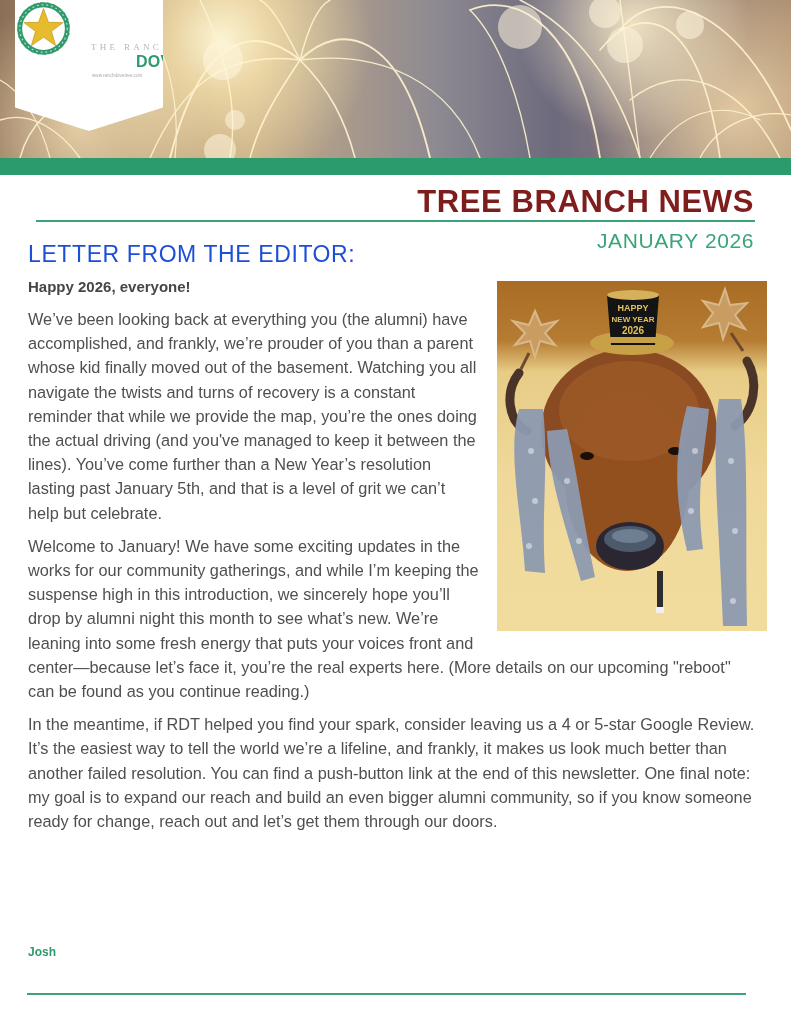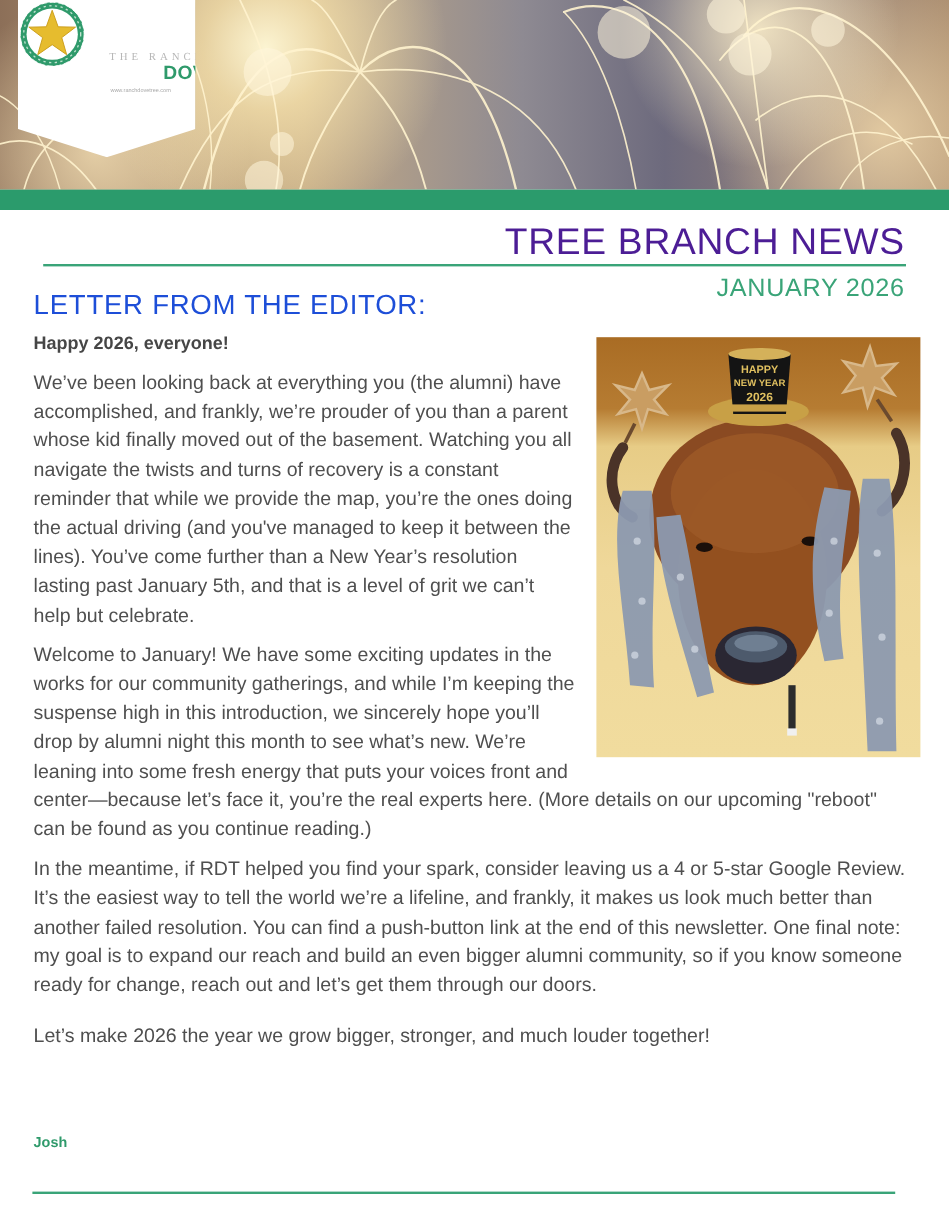--- a/index.html
+++ b/index.html
@@ -36,21 +36,21 @@
   .logo-url {
     position: absolute; left: 77px; top: 73px; font-size: 4.6px; color: #a9a9a9; white-space: nowrap;
     font-family: "Liberation Sans", sans-serif;
   }
 
   .green-band { position: absolute; left: 0; top: 158px; width: 791px; height: 17px; background: #2b9b6c; }
 
   
   .title {
     position: absolute; right: 37px; top: 184px; font-family: "Liberation Sans", sans-serif;
-    font-weight: normal; font-size: 31px; letter-spacing: 0.6px; color: #4c1d95; white-space: nowrap;
+    font-weight: bold; font-size: 31px; letter-spacing: 0.6px; color: #7f1d1d; white-space: nowrap;
   }
   .title-rule { position: absolute; left: 36px; top: 220px; width: 719px; height: 2px; background: #3aa478; }
   .issue-date {
     position: absolute; right: 37px; top: 229px; font-family: "Liberation Sans", sans-serif;
     font-size: 21px; letter-spacing: 0.6px; color: #3aa478; white-space: nowrap;
   }
 
   
   .section-heading {
     position: absolute; left: 28px; top: 241px; font-family: "Liberation Sans", sans-serif;
@@ -197,17 +197,16 @@
       <rect x="112" y="56" width="48" height="6" fill="#c8a046"></rect>
       <text x="136" y="30" text-anchor="middle" font-family="Liberation Sans, sans-serif" font-size="9" font-weight="bold" fill="#e0c060">HAPPY</text>
       <text x="136" y="41" text-anchor="middle" font-family="Liberation Sans, sans-serif" font-size="8" font-weight="bold" fill="#e0c060">NEW YEAR</text>
       <text x="136" y="53" text-anchor="middle" font-family="Liberation Sans, sans-serif" font-size="10" font-weight="bold" fill="#e0c060">2026</text>
     </svg>
   </div>
 
   <p>We’ve been looking back at everything you (the alumni) have accomplished, and frankly, we’re prouder of you than a parent whose kid finally moved out of the basement. Watching you all navigate the twists and turns of recovery is a constant reminder that while we provide the map, you’re the ones doing the actual driving (and you've managed to keep it between the lines). You’ve come further than a New Year’s resolution lasting past January 5th, and that is a level of grit we can’t help but celebrate.</p>
   <p>Welcome to January! We have some exciting updates in the works for our community gatherings, and while I’m keeping the suspense high in this introduction, we sincerely hope you’ll drop by alumni night this month to see what’s new. We’re leaning into some fresh energy that puts your voices front and center—because let’s face it, you’re the real experts here. (More details on our upcoming "reboot" can be found as you continue reading.)</p>
   <p>In the meantime, if RDT helped you find your spark, consider leaving us a 4 or 5-star Google Review. It’s the easiest way to tell the world we’re a lifeline, and frankly, it makes us look much better than another failed resolution. You can find a push-button link at the end of this newsletter. One final note: my goal is to expand our reach and build an even bigger alumni community, so if you know someone ready for change, reach out and let’s get them through our doors.</p>
-  <p class="gap-before">Let’s make 2026 the year we grow bigger, stronger, and much louder together!</p>
 </div>
 
 <div class="signature">Josh</div>
 <div class="footer-rule"></div>
 
 </body></html>

